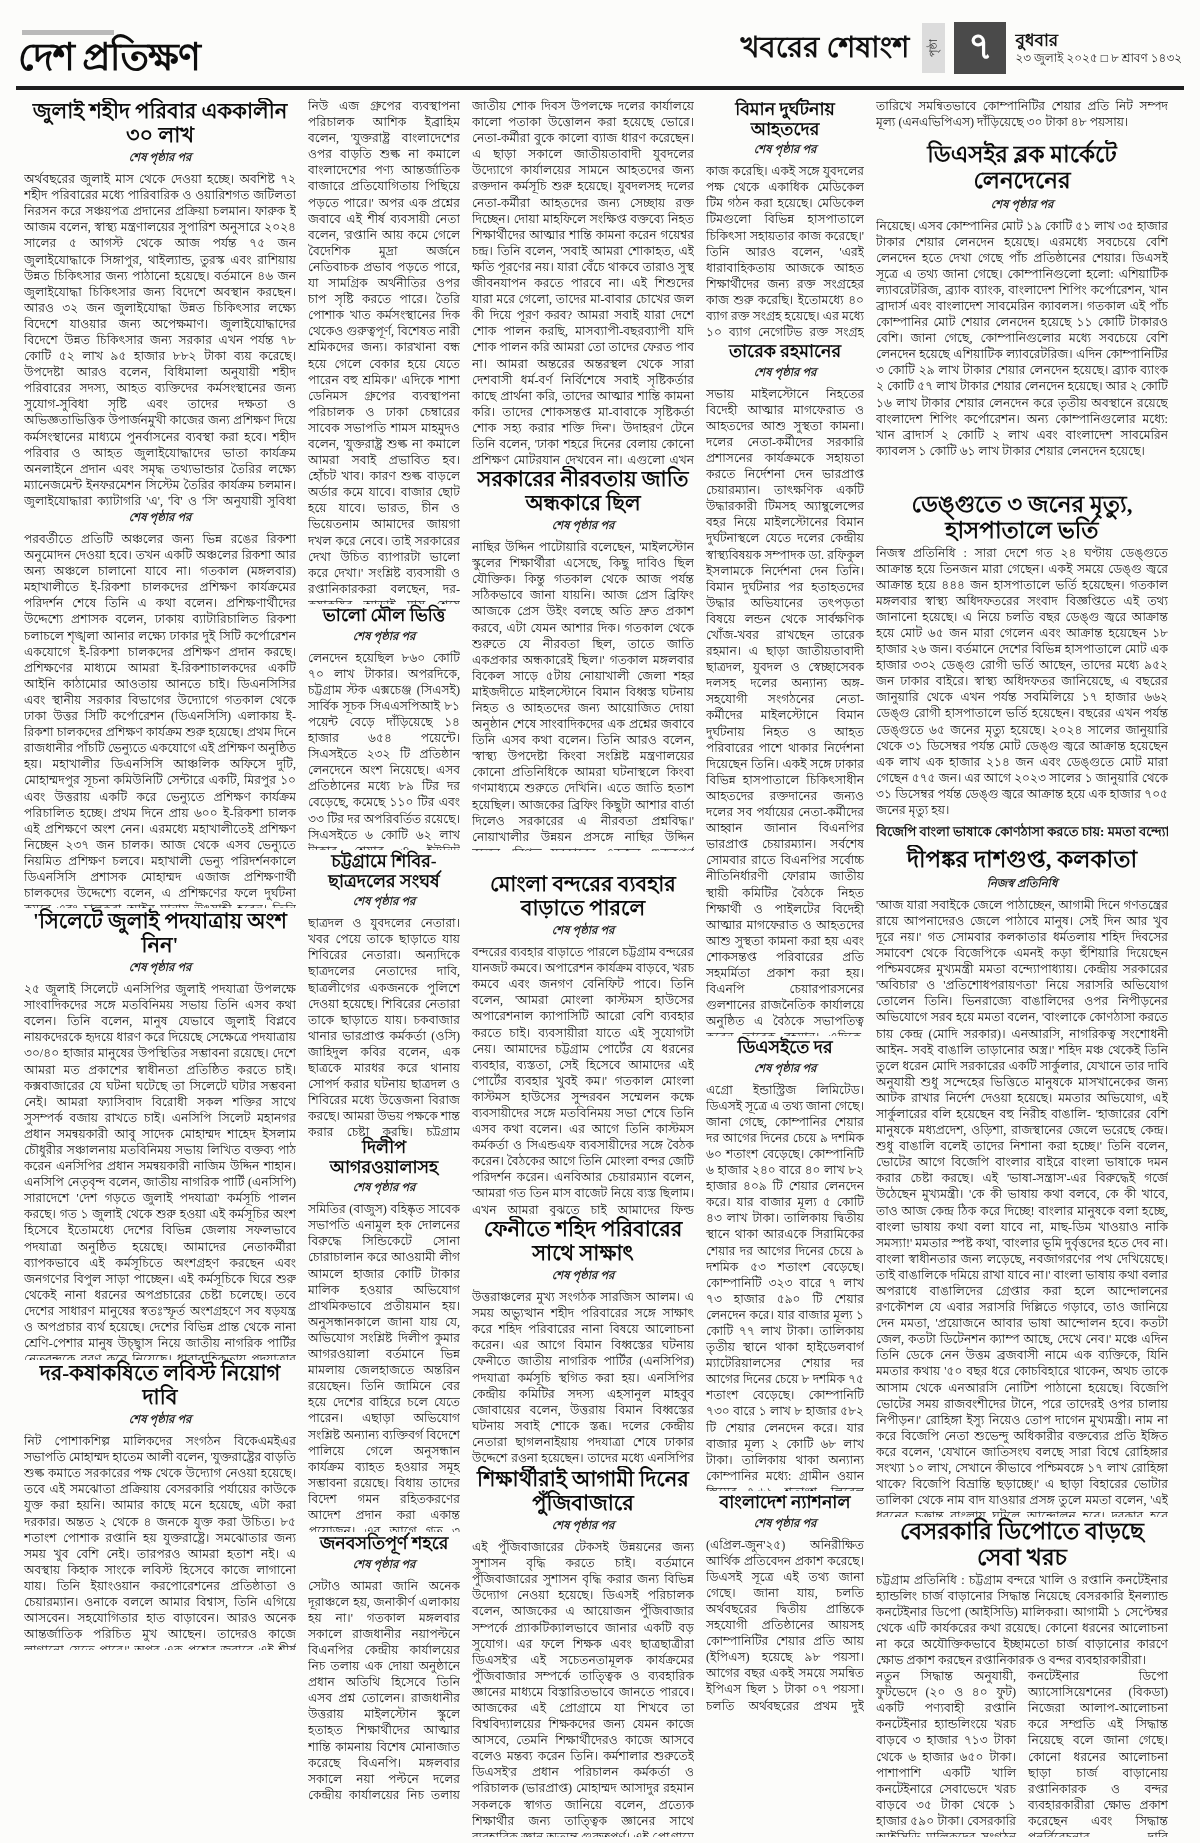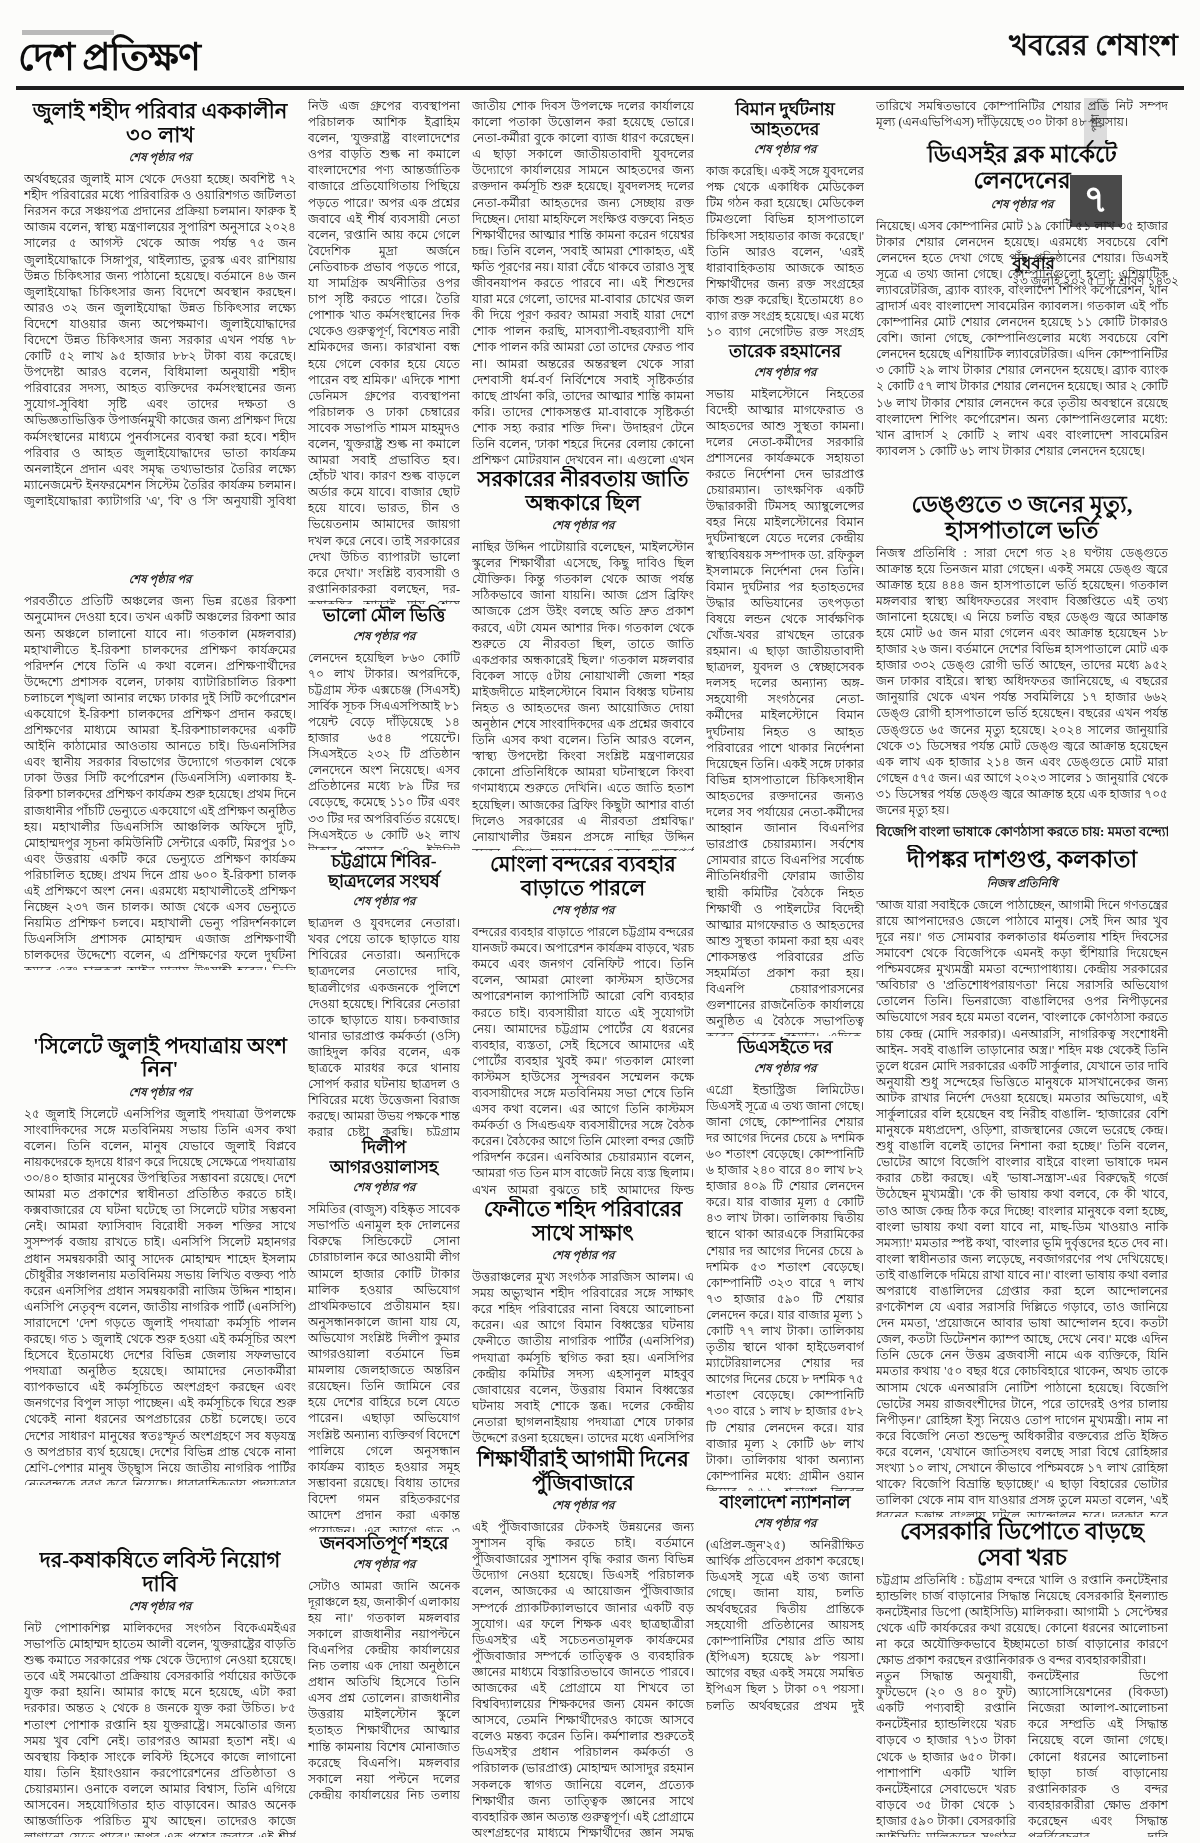--- a/index.html
+++ b/index.html
@@ -3,46 +3,46 @@
 <meta charset="utf-8">
 <style>
   html,body{margin:0;padding:0;background:#888;}
   .page{position:relative;width:1200px;height:1843px;margin:0 auto;background:#fcfcfa;color:#161616;
         font-family:"Liberation Serif","DejaVu Serif",serif;overflow:hidden;}
   
   header{position:absolute;top:0;left:0;right:0;height:92px;}
   .mast{position:absolute;left:18px;top:30px;}
   .tagline-bar{width:92px;height:5px;background:#b9b9b9;margin:0 0 3px 4px;}
   .mast-title{font-size:38px;font-weight:800;line-height:1.05;letter-spacing:-1px;color:#0d0d0d;}
-  .head-right{position:absolute;right:18px;top:22px;display:flex;align-items:center;gap:27px;flex-direction:column;}
+  .head-right{position:absolute;right:18px;top:22px;display:flex;align-items:center;gap:9px;}
   .section-title{font-size:29px;font-weight:800;color:#111;margin-right:4px;white-space:nowrap;}
   .page-word{writing-mode:vertical-rl;transform:rotate(180deg);font-size:11px;background:#dcdcdc;
              color:#333;padding:3px 2px;height:44px;display:flex;align-items:center;justify-content:center;}
   .page-num{width:52px;height:52px;background:#4a4a4a;color:#fff;font-size:38px;font-weight:800;
             display:flex;align-items:center;justify-content:center;}
   .date-block{line-height:1.2;}
   .day{font-size:17px;font-weight:800;}
   .date{font-size:12px;color:#222;white-space:nowrap;}
   .rule{position:absolute;left:16px;right:16px;top:86px;height:4px;background:#1f1f1f;}
   
   .cols{position:absolute;top:98px;left:24px;right:24px;bottom:6px;display:flex;gap:12px;overflow:hidden;}
   .col{display:flex;flex-direction:column;flex:none;overflow:hidden;}
-  .c1{width:272px;justify-content:space-between;} .c2{width:152px;} .cm{width:222px;} .c5{width:158px;} .c6{width:292px;}
+  .c1{width:272px;} .c2{width:152px;} .cm{width:222px;} .c5{width:158px;} .c6{width:292px;}
   .art{display:flex;flex-direction:column;flex:none;overflow:hidden;}
   .hl{margin:2px 0 1px;text-align:center;font-weight:800;line-height:1.12;color:#0c0c0c;}
   .h-lg{font-size:21px;} .h-md{font-size:17.5px;} .h-xl{font-size:23px;}
   .sub{text-align:center;font-size:11.5px;font-weight:600;margin:1px 0 3px;color:#222;font-style:italic;}
   .body{flex:1;overflow:hidden;font-size:12.2px;line-height:1.32;text-align:justify;
         word-break:break-word;color:#191919;}
   .kicker{font-size:13px;font-weight:700;text-align:left;margin:2px 0;flex:none;white-space:nowrap;overflow:hidden;}
   .twocol{column-count:2;column-gap:12px;}
   
   #c1a1{height:410px;} #c1a2{height:400px;} #c1a3{height:452px;} #c1a4{height:290px;}
   #c2a0{height:506px;} #c2a1{height:246px;} #c2a2{height:286px;} #c2a3{height:396px;} #c2a4{height:270px;}
-  #mda0{height:368px;} #mda1{height:385px;} #mda2{height:345px;} #mda3{height:250px;} #mda4{height:395px;}
+  #mda0{height:368px;} #mda1{height:385px;} #mda2{height:345px;margin-top:20px;} #mda3{height:250px;} #mda4{height:395px;}
   #c5a0{height:96px;}  #c5a1{height:242px;} #c5a2{height:696px;} #c5a3{height:455px;} #c5a4{height:222px;}
   #c6a0{height:42px;}  #c6a1{height:350px;} #c6a2{height:330px;} #c6a3{height:672px;} #c6a4{flex:1;}
 </style>
 </head>
 <body>
 
 <div class="page">
   <header>
     <div class="mast">
       <div class="tagline-bar"></div>

